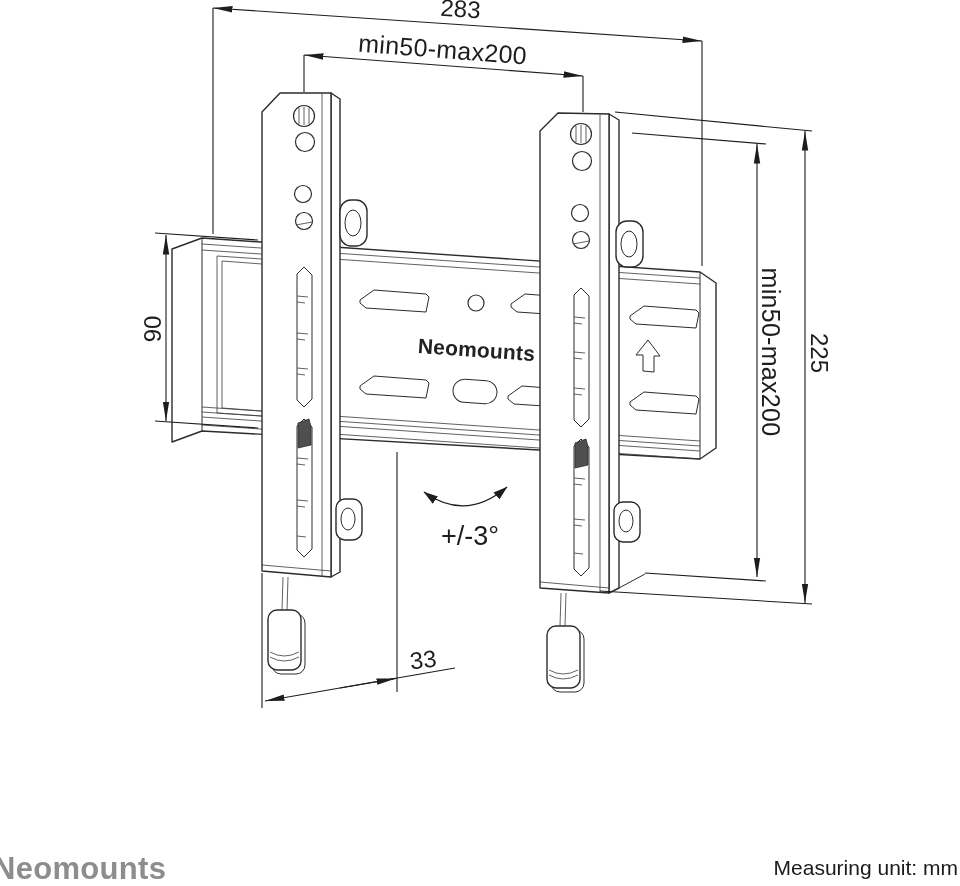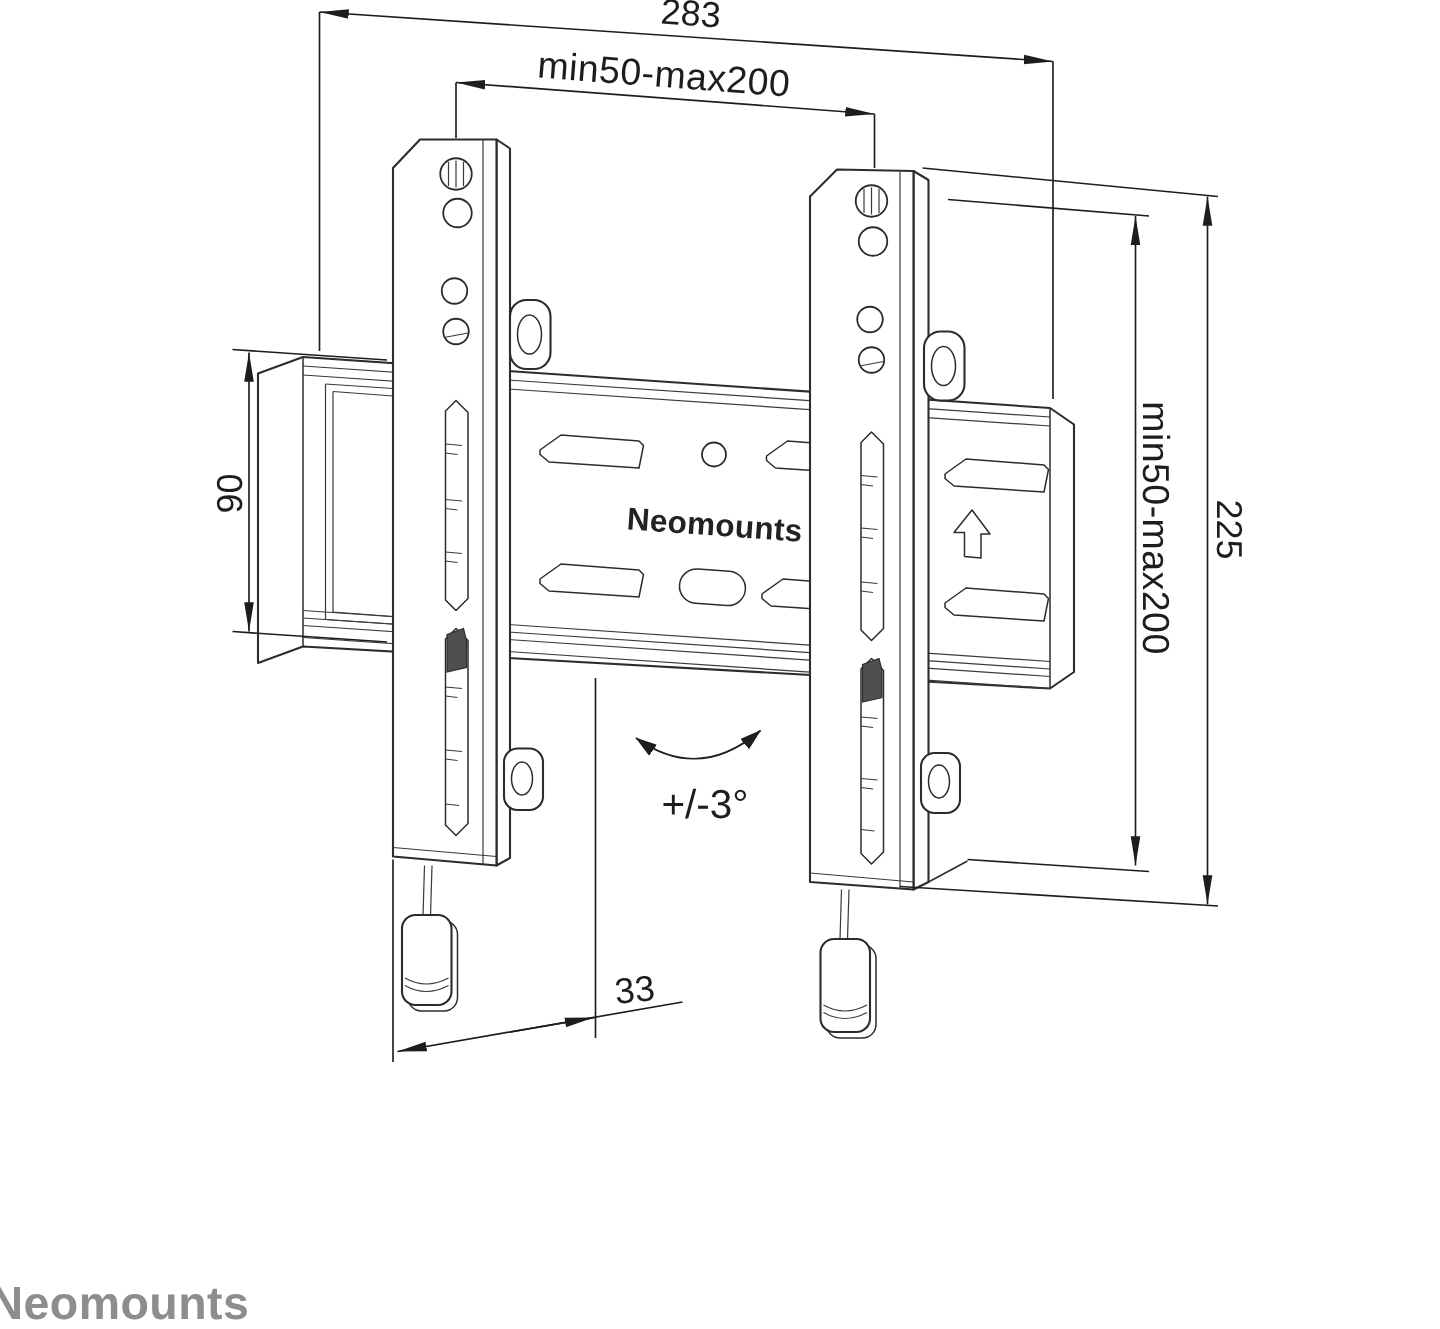--- a/index.html
+++ b/index.html
@@ -225,13 +225,14 @@
       <text class="dim-label" x="424" y="668" text-anchor="middle" transform="rotate(-6 424 668)">33</text>
     </g>
 
     <g>
       <path class="dim" d="M424,492 Q466,522 507,487" marker-start="url(#arr2)" marker-end="url(#arr2)"></path>
       <text class="tilt-label" x="470" y="545" text-anchor="middle">+/-3°</text>
     </g>
   </svg>
 
   <div class="footer-brand">Neomounts</div>
+  <div class="footer-note">Measuring unit: mm</div>
 </div>
 
 </body></html>

